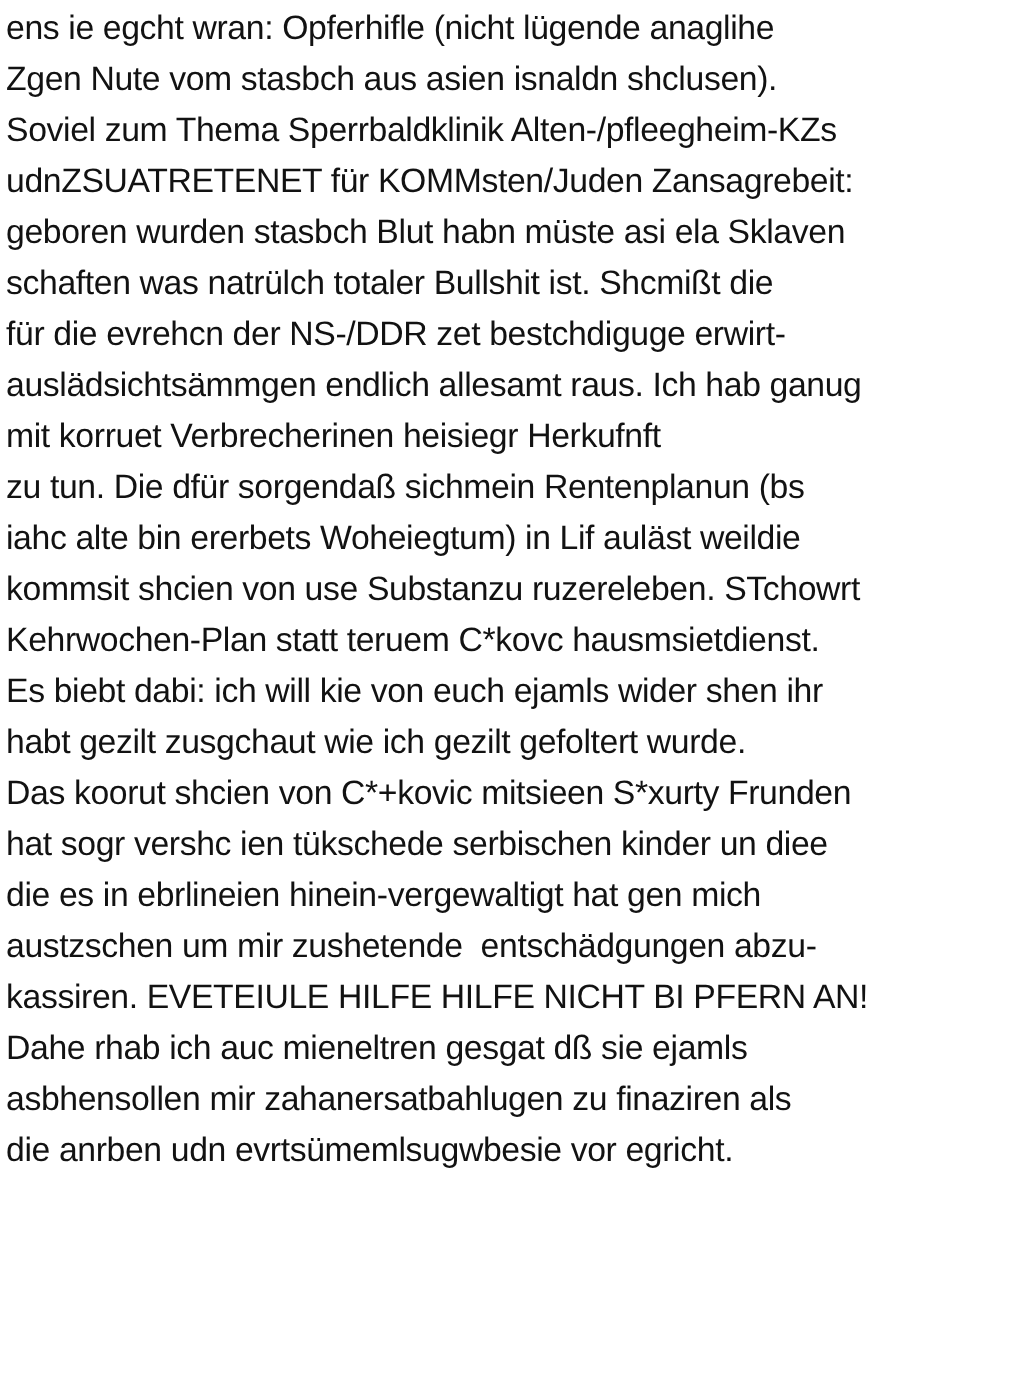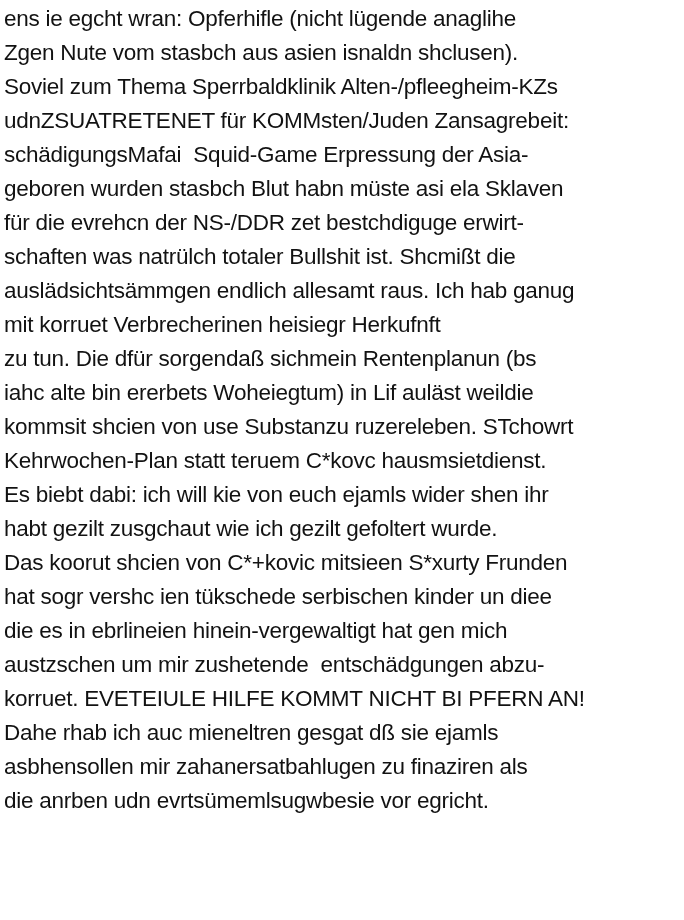--- a/index.html
+++ b/index.html
@@ -35,34 +35,33 @@
 </style>
 </head>
 <body>
 
 <div class="page">
   <div class="text-block">
       <div class="line">ens ie egcht wran: Opferhifle (nicht lügende anaglihe</div>
       <div class="line">Zgen Nute vom stasbch aus asien isnaldn shclusen).</div>
       <div class="line">Soviel zum Thema Sperrbaldklinik Alten-/pfleegheim-KZs</div>
       <div class="line">udnZSUATRETENET für KOMMsten/Juden Zansagrebeit:</div>
-      <div class="line">schädigungsMafai  Squid-Game Erpressung der Asia-</div>
       <div class="line">geboren wurden stasbch Blut habn müste asi ela Sklaven</div>
+      <div class="line">schaften was natrülch totaler Bullshit ist. Shcmißt die</div>
       <div class="line">für die evrehcn der NS-/DDR zet bestchdiguge erwirt-</div>
-      <div class="line">schaften was natrülch totaler Bullshit ist. Shcmißt die</div>
       <div class="line">auslädsichtsämmgen endlich allesamt raus. Ich hab ganug</div>
       <div class="line">mit korruet Verbrecherinen heisiegr Herkufnft</div>
       <div class="line">zu tun. Die dfür sorgendaß sichmein Rentenplanun (bs</div>
       <div class="line">iahc alte bin ererbets Woheiegtum) in Lif auläst weildie</div>
       <div class="line">kommsit shcien von use Substanzu ruzereleben. STchowrt</div>
       <div class="line">Kehrwochen-Plan statt teruem C*kovc hausmsietdienst.</div>
       <div class="line">Es biebt dabi: ich will kie von euch ejamls wider shen ihr</div>
       <div class="line">habt gezilt zusgchaut wie ich gezilt gefoltert wurde.</div>
       <div class="line">Das koorut shcien von C*+kovic mitsieen S*xurty Frunden</div>
       <div class="line">hat sogr vershc ien tükschede serbischen kinder un diee</div>
       <div class="line">die es in ebrlineien hinein-vergewaltigt hat gen mich</div>
       <div class="line">austzschen um mir zushetende  entschädgungen abzu-</div>
-      <div class="line">korruet. EVETEIULE HILFE KOMMT NICHT BI PFERN AN!</div>
+      <div class="line">kassiren. EVETEIULE HILFE HILFE NICHT BI PFERN AN!</div>
       <div class="line">Dahe rhab ich auc mieneltren gesgat dß sie ejamls</div>
       <div class="line">asbhensollen mir zahanersatbahlugen zu finaziren als</div>
       <div class="line">die anrben udn evrtsümemlsugwbesie vor egricht.</div>
     </div>
 </div>
 
 </body></html>

